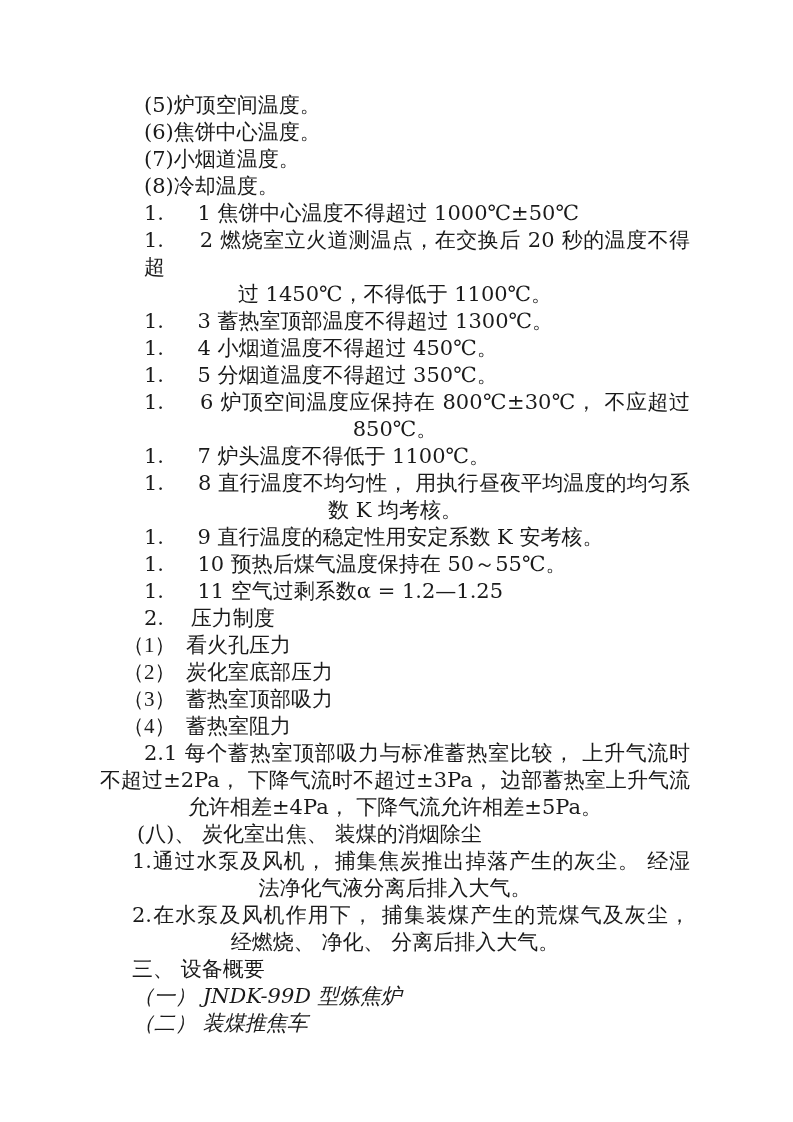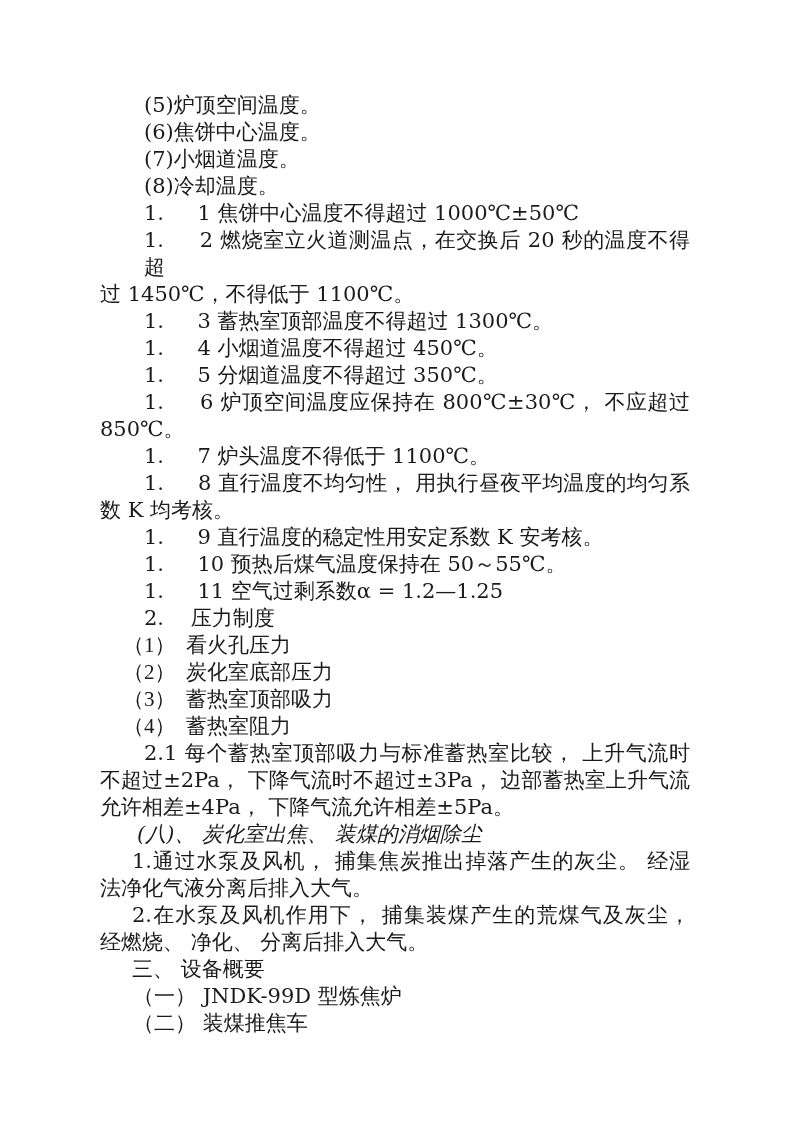--- a/index.html
+++ b/index.html
@@ -17,25 +17,25 @@
     top: 92px;
     width: 590px;
     color: #1a1a1a;
     font-family: "DejaVu Serif", "Liberation Serif", serif;
     font-size: 21px;
     line-height: 27px;
     white-space: pre-wrap;
   }
   .line { min-height: 27px; }
   
-  .in0  { padding-left: 0; }
+  .in0  { padding-left: 0; text-align: center; }
   .in2  { padding-left: 44px; }   
-  .in17 { padding-left: 37px; font-style: italic; }   
+  .in17 { padding-left: 37px; }   
   .in15 { padding-left: 32px; }   
-  .in16 { padding-left: 33px; }   
+  .in16 { padding-left: 33px; font-style: italic; }   
   .in13 { padding-left: 23px; font-family: Liberation Serif, serif; }   
   
   .fill { text-align: justify; text-align-last: justify; }
 </style>
 </head>
 <body>
 
 <div class="page" style="background: rgb(255, 255, 255);">
   <div class="text-block" style="color: rgb(26, 26, 26);"><div class="line in2">(5)炉顶空间温度。</div><div class="line in2">(6)焦饼中心温度。</div><div class="line in2">(7)小烟道温度。</div><div class="line in2">(8)冷却温度。</div><div class="line in2">1.     1 焦饼中心温度不得超过 1000℃±50℃</div><div class="line in2 fill">1.     2 燃烧室立火道测温点，在交换后 20 秒的温度不得超</div><div class="line in0">过 1450℃，不得低于 1100℃。</div><div class="line in2">1.     3 蓄热室顶部温度不得超过 1300℃。</div><div class="line in2">1.     4 小烟道温度不得超过 450℃。</div><div class="line in2">1.     5 分烟道温度不得超过 350℃。</div><div class="line in2 fill">1.     6 炉顶空间温度应保持在 800℃±30℃， 不应超过</div><div class="line in0">850℃。</div><div class="line in2">1.     7 炉头温度不得低于 1100℃。</div><div class="line in2 fill">1.     8 直行温度不均匀性， 用执行昼夜平均温度的均匀系</div><div class="line in0">数 K 均考核。</div><div class="line in2">1.     9 直行温度的稳定性用安定系数 K 安考核。</div><div class="line in2">1.     10 预热后煤气温度保持在 50～55℃。</div><div class="line in2">1.     11 空气过剩系数α = 1.2—1.25</div><div class="line in2">2.    压力制度</div><div class="line in13">（1）  看火孔压力</div><div class="line in13">（2）  炭化室底部压力</div><div class="line in13">（3）  蓄热室顶部吸力</div><div class="line in13">（4）  蓄热室阻力</div><div class="line in2 fill">2.1 每个蓄热室顶部吸力与标准蓄热室比较， 上升气流时</div><div class="line in0 fill">不超过±2Pa， 下降气流时不超过±3Pa， 边部蓄热室上升气流</div><div class="line in0">允许相差±4Pa， 下降气流允许相差±5Pa。</div><div class="line in17">(八)、 炭化室出焦、 装煤的消烟除尘</div><div class="line in15 fill">1.通过水泵及风机， 捕集焦炭推出掉落产生的灰尘。 经湿</div><div class="line in0">法净化气液分离后排入大气。</div><div class="line in15 fill">2.在水泵及风机作用下， 捕集装煤产生的荒煤气及灰尘，</div><div class="line in0">经燃烧、 净化、 分离后排入大气。</div><div class="line in15">三、 设备概要</div><div class="line in16">（一） JNDK-99D 型炼焦炉</div><div class="line in16">（二） 装煤推焦车</div></div>
 </div>

